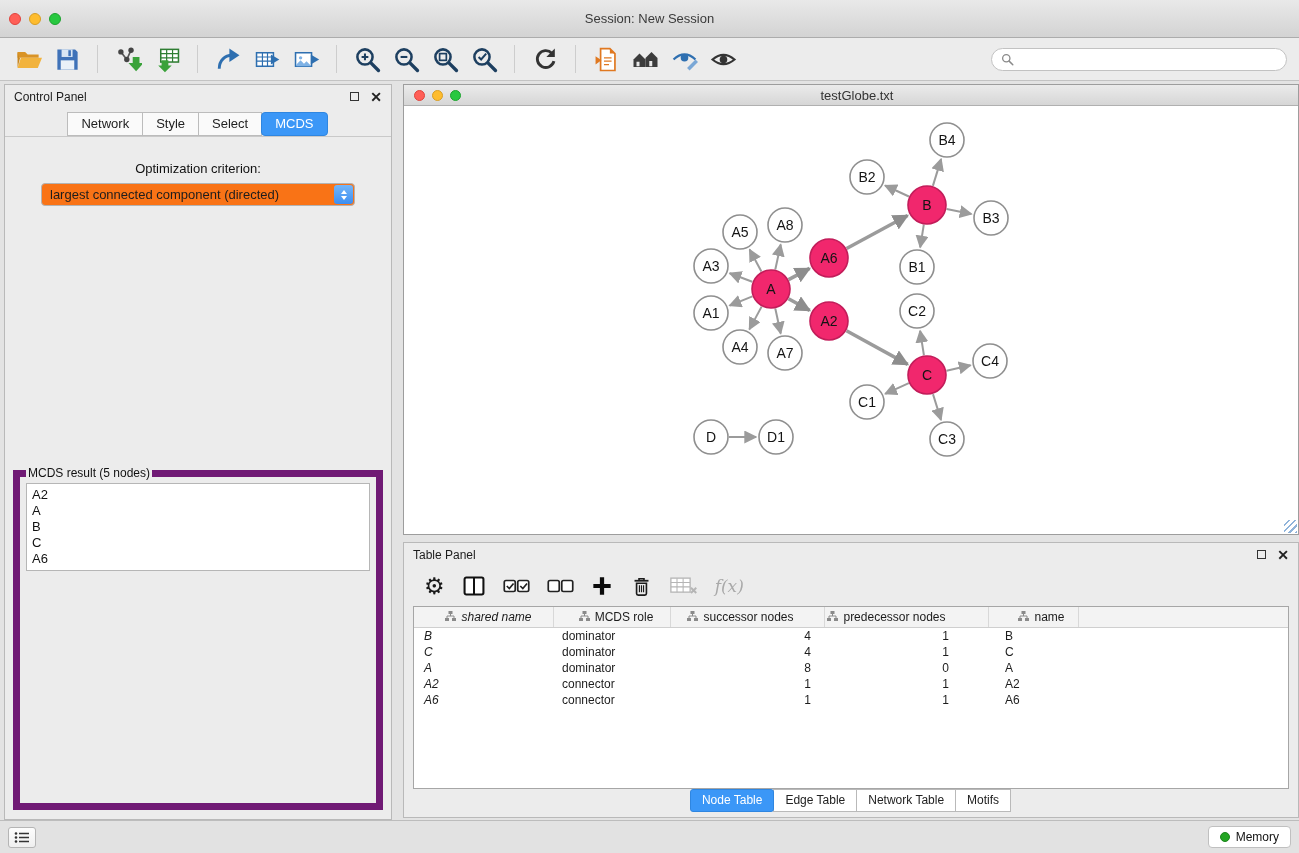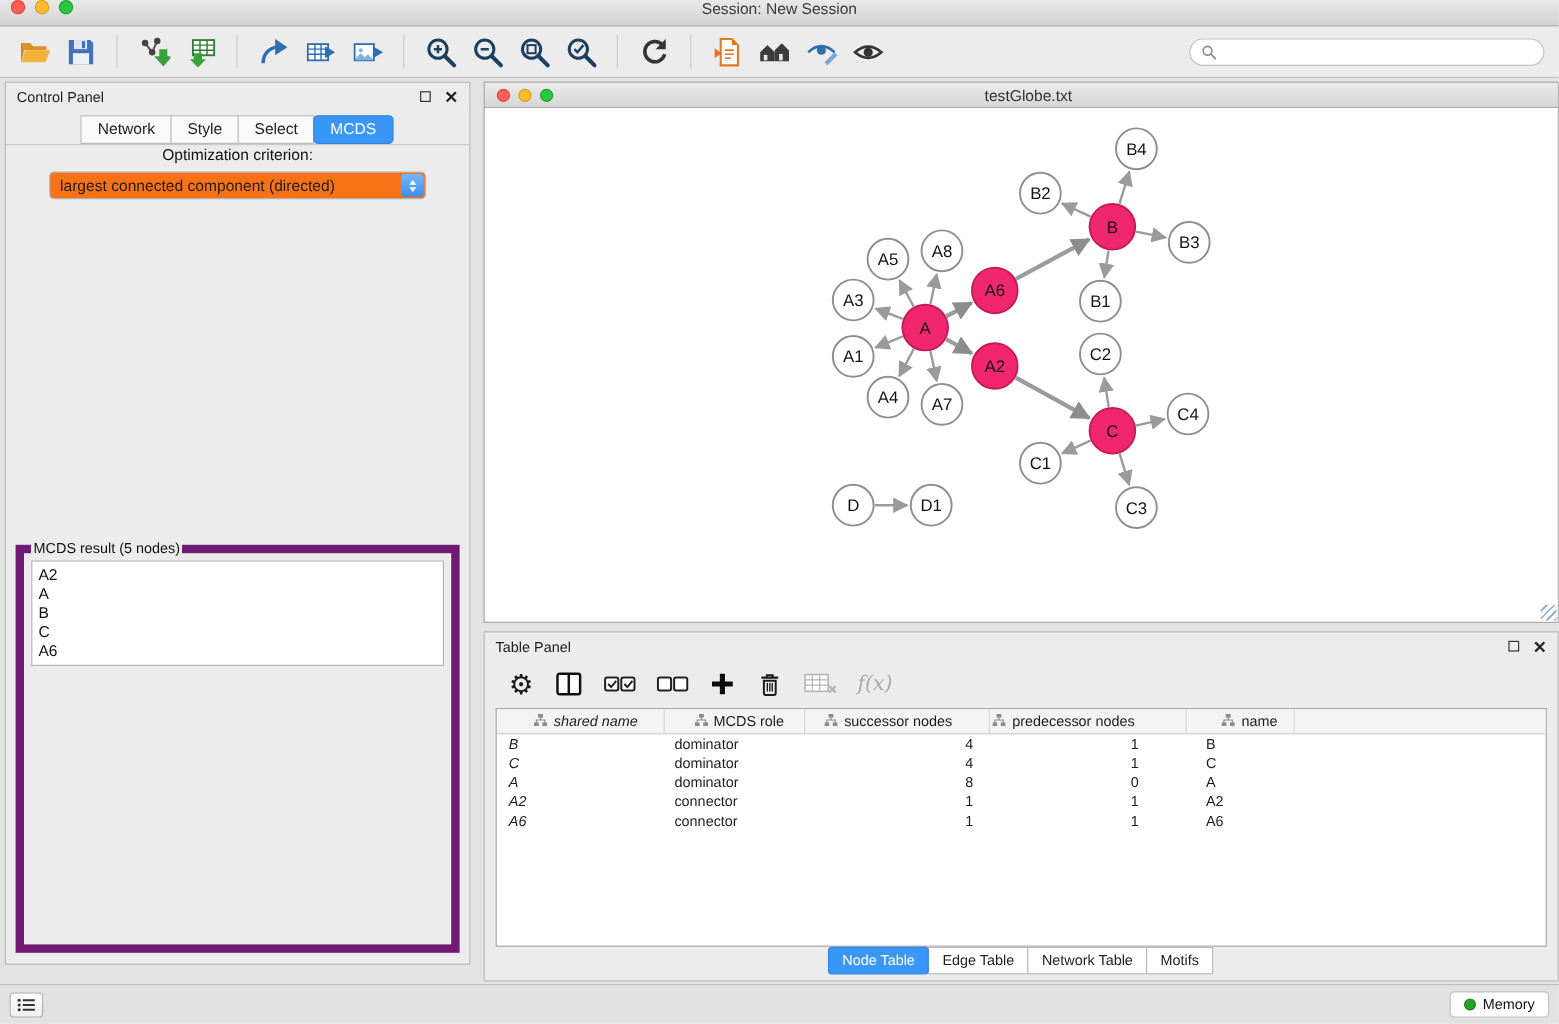--- a/index.html
+++ b/index.html
@@ -1,21 +1,21 @@
 <!DOCTYPE html>
 <html><head>
 <meta charset="utf-8">
 <style>
   * { margin:0; padding:0; box-sizing:border-box; }
   html,body { width:1299px; height:853px; }
   body { font-family:"Liberation Sans", sans-serif; background:#ececec; overflow:hidden; color:#1d1d1d; }
   .app { width:1299px; height:853px; display:flex; flex-direction:column; }
 
   
-  .titlebar { height:22px; background:linear-gradient(#e9e9e9,#d3d3d3); border-bottom:1px solid #acacac; display:flex; position:relative; flex:0 0 auto; }
+  .titlebar { height:38px; background:linear-gradient(#e9e9e9,#d3d3d3); border-bottom:1px solid #acacac; display:flex; align-items:center; position:relative; flex:0 0 auto; }
   .traffic { display:flex; gap:8px; margin-left:9px; z-index:2; }
   .tl { width:12px; height:12px; border-radius:50%; display:inline-block; }
   .tl.red{background:#ff5f57;border:1px solid #e0443e;}
   .tl.yellow{background:#febc2e;border:1px solid #d89e24;}
   .tl.green{background:#28c840;border:1px solid #1da32f;}
   .titlebar .wtitle { position:absolute; left:0; right:0; text-align:center; font-size:13px; color:#3a3a3a; }
 
   
   .toolbar { height:43px; background:#ececec; border-bottom:1px solid #c3c3c3; display:flex; align-items:center; padding:0 12px; gap:7px; flex:0 0 auto; }
   .tbtn { width:32px; height:32px; display:flex; align-items:center; justify-content:center; border-radius:4px; }
@@ -31,21 +31,21 @@
   
   .control-panel { width:388px; height:736px; background:#ececec; border:1px solid #b9b9b9; display:flex; flex-direction:column; flex:0 0 auto; }
   .panel-header { height:23px; display:flex; align-items:center; padding:0 9px; font-size:12px; color:#1c1c1c; flex:0 0 auto; }
   .hbtns { margin-left:auto; display:flex; gap:11px; align-items:center; }
   .float-sq { width:9px; height:9px; border:1.5px solid #333; display:inline-block; }
   .close-x { font-size:14px; font-weight:bold; color:#222; line-height:10px; }
   .cp-tabs { display:flex; justify-content:center; padding:4px 0 0; border-bottom:1px solid #c9c9c9; background:#ececec; flex:0 0 auto; }
   .cp-tab { font-size:13px; padding:3px 13px 4px; border:1px solid #bcbcbc; background:#fafafa; margin-left:-1px; color:#222; }
   .cp-tab.active { background:#3b97f7; color:#fff; border-color:#2f86e0; border-radius:4px; position:relative; z-index:1; }
   .cp-body { flex:1 1 auto; display:flex; flex-direction:column; min-height:0; }
-  .opt-label { text-align:center; font-size:13px; margin-top:0; color:#111; }
+  .opt-label { text-align:center; font-size:13px; margin-top:24px; color:#111; }
   .dropdown { width:314px; height:23px; margin:7px auto 0; background:#f97316; border:1px solid #b3b3b3; border-radius:4px; display:flex; align-items:center; font-size:13px; padding-left:8px; position:relative; }
   .dd-stepper { position:absolute; right:1px; top:1px; bottom:1px; width:19px; background:linear-gradient(#74b6f9,#3c8ef1); border-radius:3px; display:flex; flex-direction:column; align-items:center; justify-content:center; gap:2px; }
   .tri-up { width:0; height:0; border-left:3.5px solid transparent; border-right:3.5px solid transparent; border-bottom:4.5px solid #fff; }
   .tri-down { width:0; height:0; border-left:3.5px solid transparent; border-right:3.5px solid transparent; border-top:4.5px solid #fff; }
   .cp-buttons { display:flex; justify-content:center; gap:15px; margin-top:13px; }
   .cp-btn { font-size:13px; padding:3px 15px 4px; background:linear-gradient(#ffffff,#f0f0f0); border:1px solid #b2b2b2; border-radius:4px; font-family:"Liberation Sans", sans-serif; color:#111; }
   .result-box { margin:auto 8px 9px; height:344px; border:7px solid #701a75; padding:3px 6px 7px; background:#ececec; flex:0 0 auto; }
   .result-box legend { font-size:12px; padding:0 2px; color:#111; }
   .result-list { background:#fff; border:1px solid #b6b6b6; height:100%; overflow:auto; padding:3px 5px; }
   .result-item { font-size:13px; line-height:16px; color:#111; }

